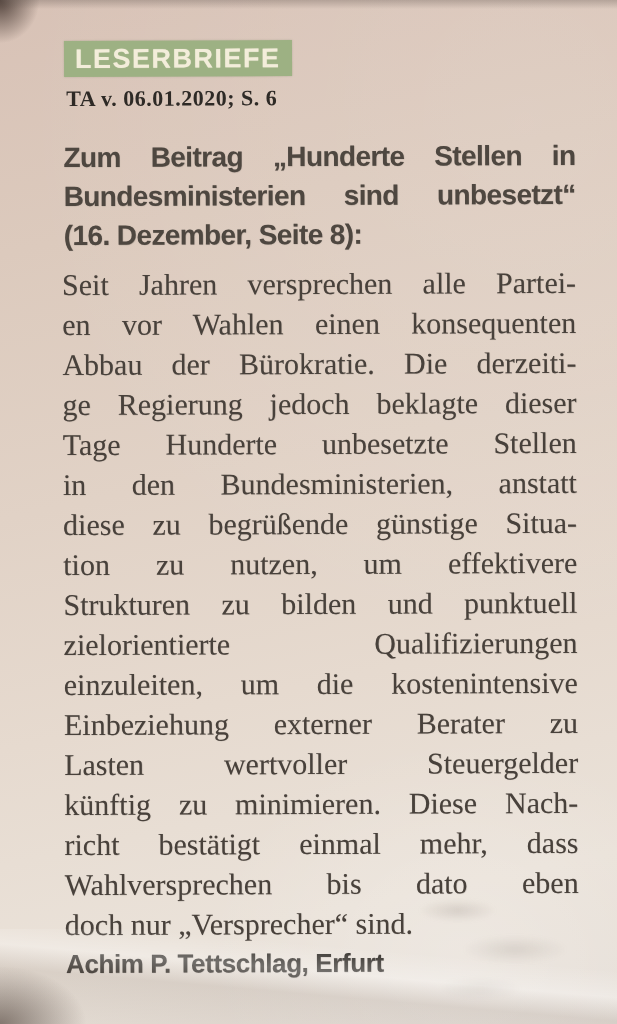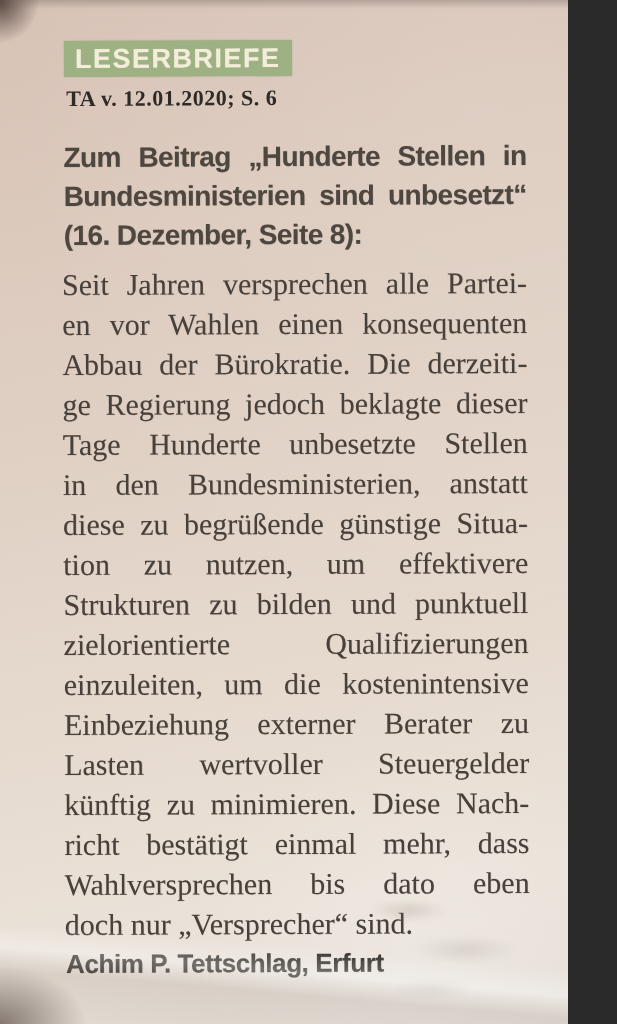--- a/index.html
+++ b/index.html
@@ -1,27 +1,26 @@
 <!DOCTYPE html>
 <html><head>
 <meta charset="utf-8">
 <style>
   html, body { margin: 0; padding: 0; background: #2a2a2a; }
 
   .photo {
     position: relative;
-    width: 520px;
+    width: 617px;
     height: 1024px;
     overflow: hidden;
     background:
       radial-gradient(140% 90% at 85% 12%, rgba(255,255,255,0.10), rgba(255,255,255,0) 60%),
       radial-gradient(60% 30% at 75% 93%, rgba(255,255,255,0.22), rgba(255,255,255,0) 70%),
       linear-gradient(168deg, #d8c2b6 0%, #dccabd 22%, #e1d2c6 45%, #e6dacf 65%, #eae2d9 85%, #e5ded7 100%);
     font-family: "Liberation Serif", serif;
-    padding-left: 48px;
   }
 
   
   .top-edge {
     position: absolute; top: 0; left: 0; right: 0; height: 9px;
     background: linear-gradient(180deg, rgba(105,92,85,0.35), rgba(105,92,85,0));
   }
   .corner-tl {
     position: absolute; top: 0; left: 0; width: 70px; height: 80px;
     background: radial-gradient(55px 60px at 0% 0%, rgba(58,44,38,0.85), rgba(58,44,38,0) 72%);
@@ -112,21 +111,21 @@
 </head>
 <body>
 
 <div class="photo">
   <div class="content">
 
     <div class="badge">
       <span>LESERBRIEFE</span>
     </div>
 
-    <div class="source">TA v. 12.01.2020; S. 6</div>
+    <div class="source">TA v. 06.01.2020; S. 6</div>
 
     <div class="headline">
       <span class="line just">Zum Beitrag „Hunderte Stellen in</span>
       <span class="line just">Bundesministerien sind unbesetzt“</span>
       <span class="line">(16. Dezember, Seite 8):</span>
     </div>
 
     <div class="body-text">
       <span class="line just">Seit Jahren versprechen alle Partei-</span>
       <span class="line just">en vor Wahlen einen konsequenten</span>

